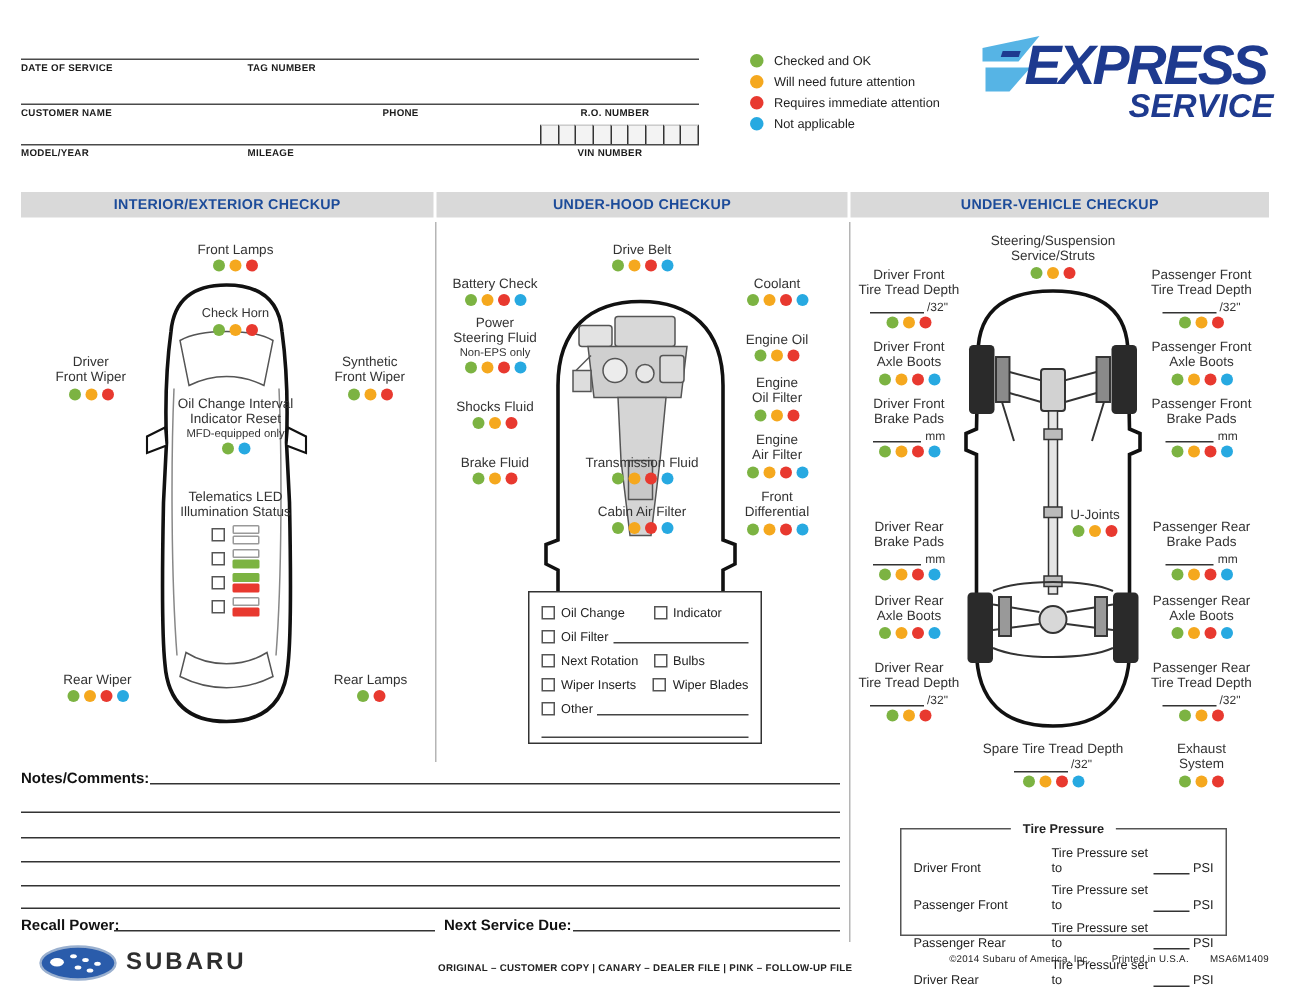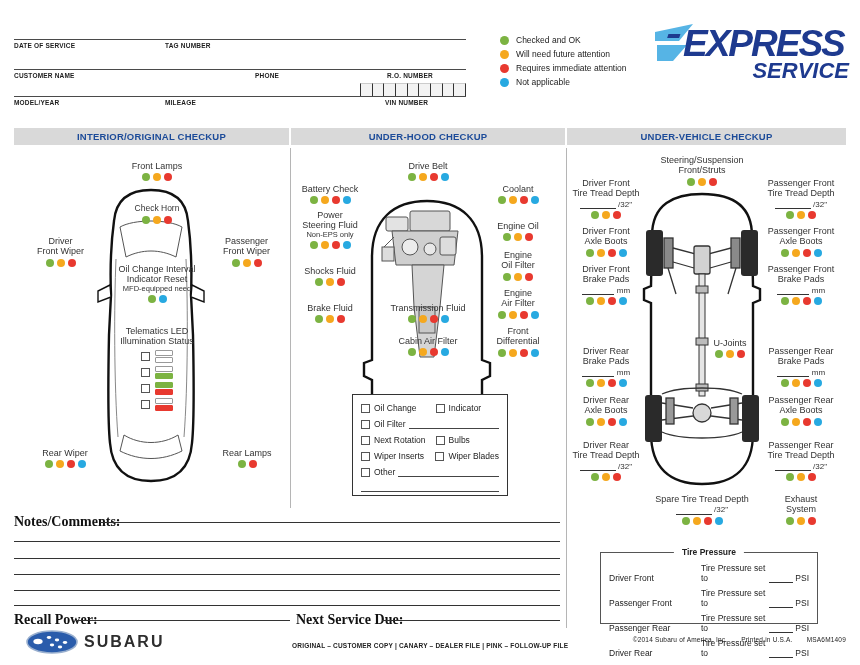--- a/index.html
+++ b/index.html
@@ -31,21 +31,21 @@
   .sbcell{flex:1;display:flex;align-items:center;white-space:nowrap;}
   .sbline{flex:1;border-bottom:1px solid #444;height:8px;margin-left:3px;}
   .tpbox{position:absolute;border:1.2px solid #555;background:#fff;padding:10px 8px 4px 8px;box-sizing:border-box;}
   .tptitle{position:absolute;top:-6px;left:50%;transform:translateX(-50%);background:#fff;
            padding:0 8px;font-size:8.5px;font-weight:bold;white-space:nowrap;}
   .tprow{display:flex;font-size:8.5px;margin-bottom:5px;align-items:flex-end;}
   .tpl{width:92px;flex:none;}
   .tpr{display:flex;align-items:flex-end;}
   .tpb{width:27px;}
   .noteline{position:absolute;border-top:1px solid #333;height:0;}
-  .biglabel{position:absolute;font-size:14px;font-weight:bold;color:#111;font-family:Liberation Serif, serif;}
+  .biglabel{position:absolute;font-size:10px;font-weight:bold;color:#111;}
   .foot{position:absolute;font-size:6.5px;font-weight:bold;color:#222;letter-spacing:.2px;}
 </style>
 </head>
 <body>
 
 <div id="page">
 
   <div class="hline" style="left:14px;top:39px;width:452px;"></div>
   <div class="flabel" style="left:14px;top:42px;">DATE OF SERVICE</div>
   <div class="flabel" style="left:165px;top:42px;">TAG NUMBER</div>
@@ -94,21 +94,21 @@
   <div class="abs" style="left:653px;top:20px;width:198px;height:64px;">
     <svg width="198" height="64" viewBox="0 0 198 64">
       <polygon points="2,12 40,4 26,21 2,21" fill="#56b4e5"></polygon>
       <polygon points="4,25 34,25 20,41 4,41" fill="#56b4e5"></polygon>
       <rect x="20" y="14" width="12" height="4" fill="#1e3a8f" transform="skewX(-18)"></rect>
       <text x="30" y="36" font-family="Liberation Sans, sans-serif" font-size="37" font-weight="bold" font-style="italic" fill="#1e3a8f" letter-spacing="-2">EXPRESS</text>
       <text x="196" y="58" text-anchor="end" font-family="Liberation Sans, sans-serif" font-size="22" font-weight="bold" font-style="italic" fill="#1e3a8f" letter-spacing="0">SERVICE</text>
     </svg>
   </div>
 
-  <div class="colhdr" style="left:14px;top:128px;width:275px;">INTERIOR/ORIGINAL CHECKUP</div>
+  <div class="colhdr" style="left:14px;top:128px;width:275px;">INTERIOR/EXTERIOR CHECKUP</div>
   <div class="colhdr" style="left:291px;top:128px;width:274px;">UNDER-HOOD CHECKUP</div>
   <div class="colhdr" style="left:567px;top:128px;width:279px;">UNDER-VEHICLE CHECKUP</div>
 
   <div class="vline" style="left:290px;top:148px;height:360px;"></div>
   <div class="vline" style="left:566px;top:148px;height:480px;"></div>
 
   <div class="svgbox" style="left:94px;top:185px;">
     <svg width="118" height="302" viewBox="0 0 118 302">
       <path d="M20,36 C22,14 36,5 57,5 C78,5 92,14 94,36 C97,58 98,84 97,110 L99,150 C100,200 100,240 98,258 C96,284 82,296 57,296 C32,296 18,284 16,258 C14,240 14,200 15,150 L17,110 C16,84 17,58 20,36 Z" fill="#fff" stroke="#111" stroke-width="2.4"></path>
       <path d="M16,100 L4,106 L4,117 L17,112 Z" fill="#fff" stroke="#111" stroke-width="1.4"></path>
@@ -139,32 +139,32 @@
   <div class="chk" style="left:8px;top:236px;width:105px;">
     <div>Driver</div>
     <div>Front Wiper</div>
     <div class="dots">
         <span class="dot" style="background: rgb(124, 179, 66);"></span>
         <span class="dot" style="background: rgb(245, 168, 30);"></span>
         <span class="dot" style="background: rgb(232, 57, 47);"></span>
       </div>
   </div>
   <div class="chk" style="left:194px;top:236px;width:105px;">
-    <div>Passenger</div>
+    <div>Synthetic</div>
     <div>Front Wiper</div>
     <div class="dots">
         <span class="dot" style="background: rgb(124, 179, 66);"></span>
         <span class="dot" style="background: rgb(245, 168, 30);"></span>
         <span class="dot" style="background: rgb(232, 57, 47);"></span>
       </div>
   </div>
   <div class="chk" style="left:92px;top:264px;width:130px;">
     <div>Oil Change Interval</div>
     <div>Indicator Reset</div>
-    <div class="sub">MFD-equipped need</div>
+    <div class="sub">MFD-equipped only</div>
     <div class="dots">
         <span class="dot" style="background: rgb(124, 179, 66);"></span>
         <span class="dot" style="background: rgb(39, 169, 225);"></span>
       </div>
   </div>
   <div class="chk" style="left:92px;top:326px;width:130px;">
     <div>Telematics LED</div>
     <div>Illumination Status</div>
     <div>
         <div class="led-row">
@@ -417,21 +417,21 @@
         <path d="M20,215 L51,220 M20,232 L51,228 M100,215 L69,220 M100,232 L69,228"></path>
         <path d="M20,206 C38,198 82,198 100,206 M20,244 C38,252 82,252 100,244"></path>
         <rect x="24" y="210" width="8" height="26" fill="#999"></rect>
         <rect x="88" y="210" width="8" height="26" fill="#999"></rect>
       </g>
     </svg>
   </div>
 
   <div class="chk" style="left:640px;top:155px;width:124px;">
     <div>Steering/Suspension</div>
-    <div>Front/Struts</div>
+    <div>Service/Struts</div>
     <div class="dots">
         <span class="dot" style="background: rgb(124, 179, 66);"></span>
         <span class="dot" style="background: rgb(245, 168, 30);"></span>
         <span class="dot" style="background: rgb(232, 57, 47);"></span>
       </div>
   </div>
   <div class="chk" style="left:551px;top:178px;width:110px;">
     <div>Driver Front</div>
     <div>Tire Tread Depth</div>
     <div class="blankrow">

